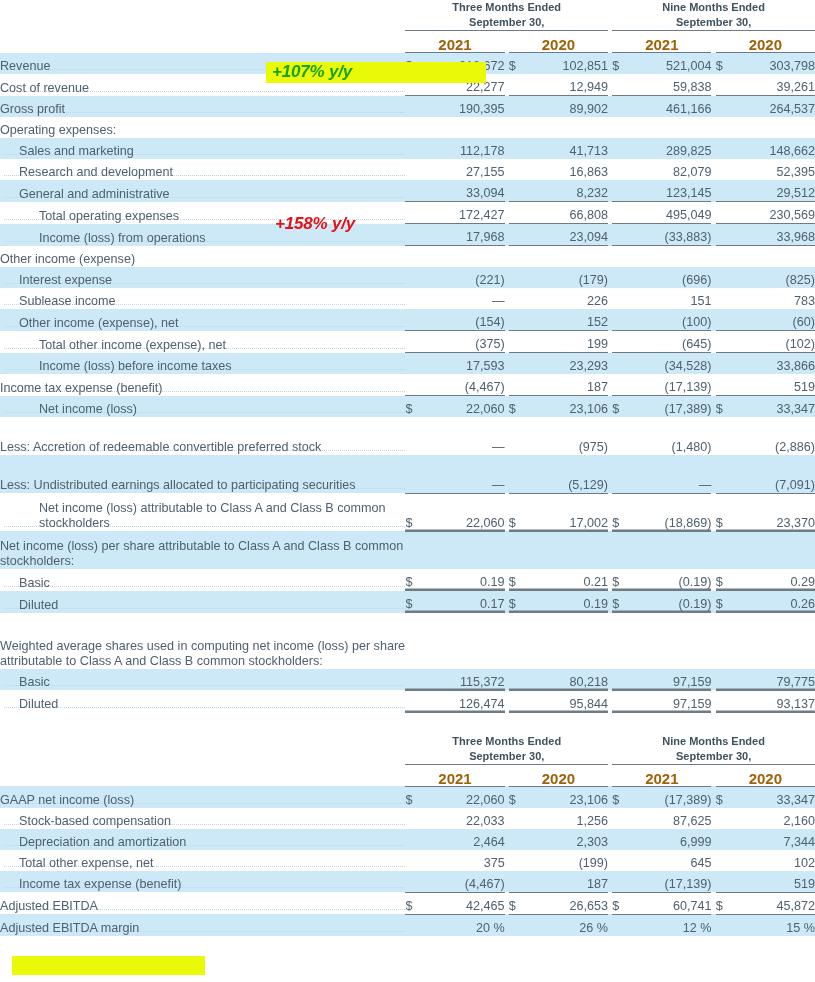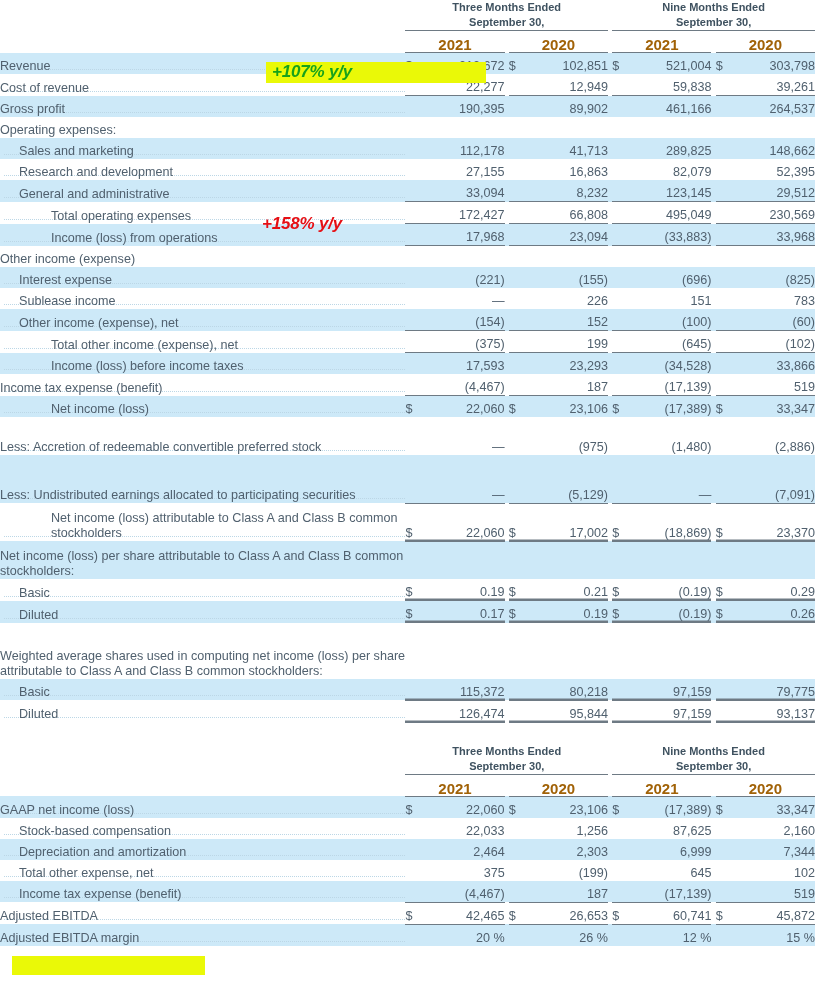--- a/index.html
+++ b/index.html
@@ -85,21 +85,21 @@
   td.val {
     text-align: right;
     padding-right: 5px;
     white-space: nowrap;
   }
   td.gap { }
 
   
   .ind0 .lbl-inner { padding-left: 0px; }
   .ind1 .lbl-inner { padding-left: 19px; }
-  .ind2 .lbl-inner { padding-left: 51px; }
+  .ind2 .lbl-inner { padding-left: 39px; }
 
   
   tr.shade > td { background: #cde9f8; }
   tr.plain  > td { background: #ffffff; }
 
   
   td.rule-top    { border-top: 1.6px solid #6e7a84; }
   td.rule-bottom { border-bottom: 1.6px solid #6e7a84; }
   td.rule-dbl    { border-bottom: 1.6px double #6e7a84; box-shadow: inset 0 -4px 0 -2.6px #6e7a84; }
 
@@ -145,21 +145,21 @@
   }
   .hl {
     position: absolute;
     background: #eaf907;
     z-index: 20;
   }
   .hl-revenue { left: 266px; top: 62px; width: 220px; height: 21px; }
   .hl-ebitda  { left: 12px;  top: 956px; width: 193px; height: 19px; }
 
   .anno-rev  { left: 272px; top: 62px; }
-  .anno-opex { left: 262px; top: 214px; }
+  .anno-opex { left: 275px; top: 214px; }
 </style>
 </head>
 <body>
 
 <div class="page">
 
   <table class="fin">
     <colgroup>
       <col class="c-label">
         <col class="c-cur">
@@ -342,21 +342,21 @@
           <td class="gap"></td>
           <td class="cur"></td>
           <td class="val"></td>
         </tr>
         <tr class="shade">
           <td class="label ind1 leader"><span class="lbl-inner">Interest expense</span></td>
           <td class="cur"></td>
           <td class="val">(221)</td>
           <td class="gap"></td>
           <td class="cur"></td>
-          <td class="val">(155)</td>
+          <td class="val">(179)</td>
           <td class="gap"></td>
           <td class="cur"></td>
           <td class="val">(696)</td>
           <td class="gap"></td>
           <td class="cur"></td>
           <td class="val">(825)</td>
         </tr>
         <tr class="plain">
           <td class="label ind1 leader"><span class="lbl-inner">Sublease income</span></td>
           <td class="cur"></td>
@@ -449,21 +449,21 @@
           <td class="cur"></td>
           <td class="val">(975)</td>
           <td class="gap"></td>
           <td class="cur"></td>
           <td class="val">(1,480)</td>
           <td class="gap"></td>
           <td class="cur"></td>
           <td class="val">(2,886)</td>
         </tr>
         <tr class="shade">
-          <td class="label ind0 leader" style="height: 48px;"><span class="lbl-inner">Less: Undistributed earnings allocated to participating securities</span></td>
+          <td class="label ind0 leader" style="height: 38px;"><span class="lbl-inner">Less: Undistributed earnings allocated to participating securities</span></td>
           <td class="cur"></td>
           <td class="val">—</td>
           <td class="gap"></td>
           <td class="cur"></td>
           <td class="val">(5,129)</td>
           <td class="gap"></td>
           <td class="cur"></td>
           <td class="val">—</td>
           <td class="gap"></td>
           <td class="cur"></td>

